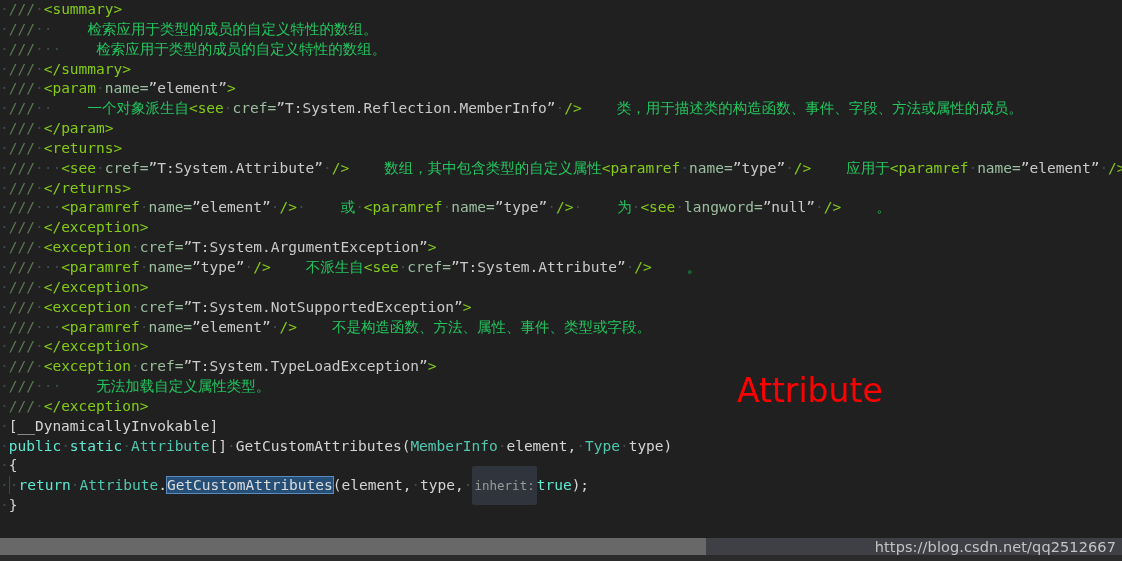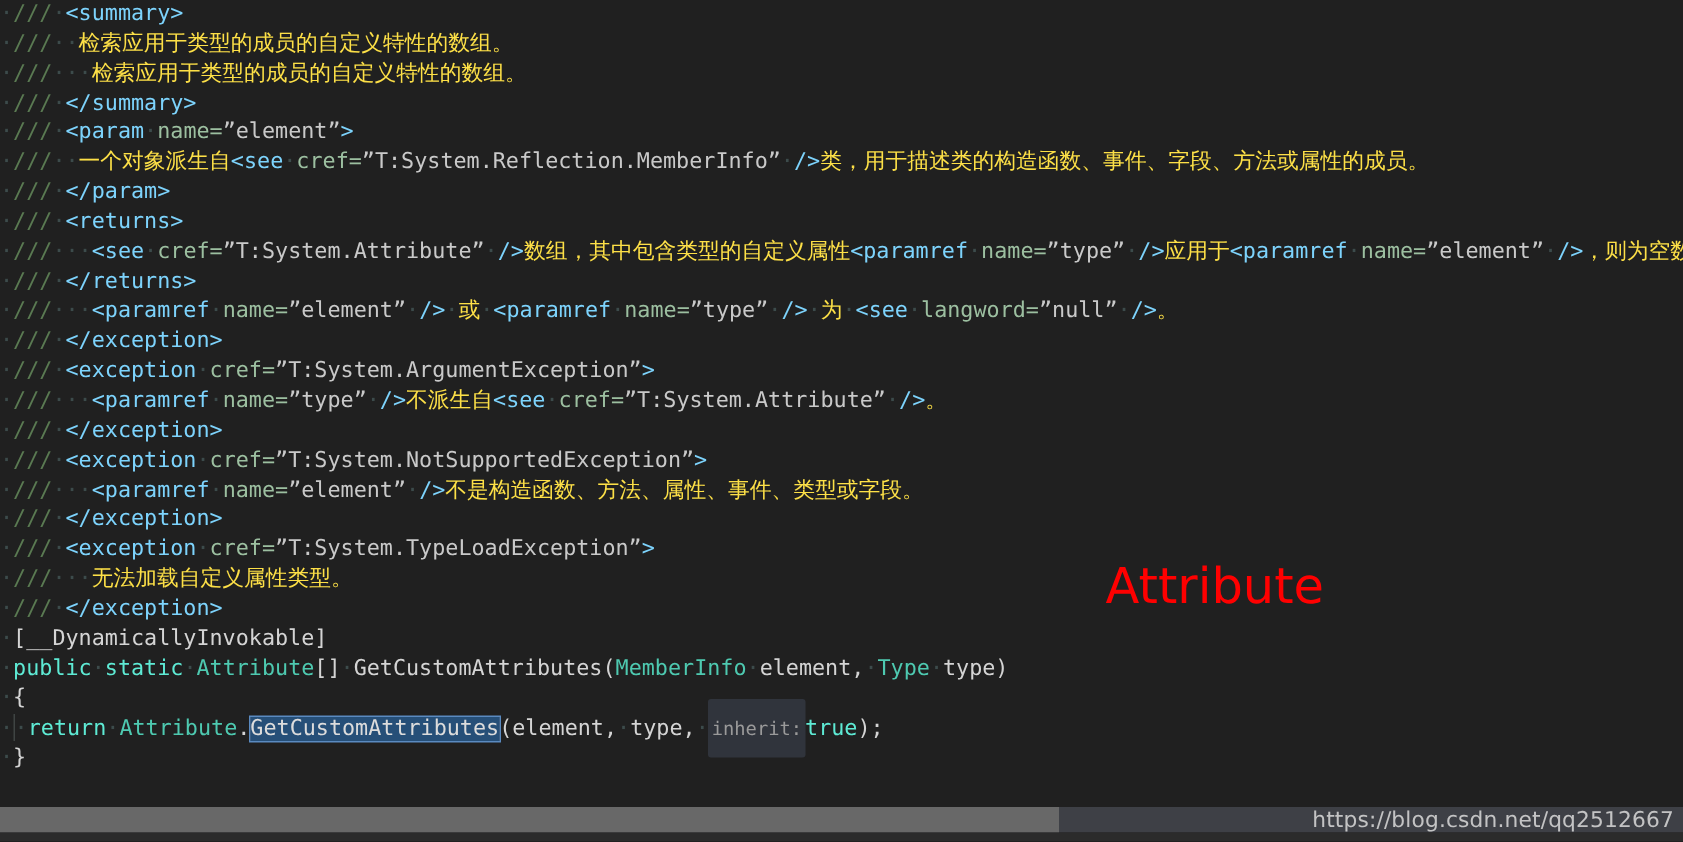--- a/index.html
+++ b/index.html
@@ -21,24 +21,24 @@
     line-height:19.85px;
     font-size:14.5px;
     white-space:pre;
     letter-spacing:0px;
     color:#d4d4d4;
   }
   
   .ws{color:#3c4b4b;}
   
   .sl{color:#5a7a52;}            
-  .tag{color:#7dd3fc;text-align:right;}           
+  .tag{color:#84cc16;text-align:right;}           
   .attrn{color:#9cbfa0;}         
   .attrv{color:#c9c9c9;}         
-  .cn{color:#fde047;}
+  .cn{color:#22c55e;margin-left:35px;}
   
   .kw{color:#5eead4;}
   .type{color:#4ec9b0;}
   .id{color:#d4d4d4;}
   .op{color:#d4d4d4;}
   .attrib{color:#d4d4d4;}
   .hl{
     background:#264f78;
     outline:1px solid #5a8ac0;
     color:#dcdcdc;

